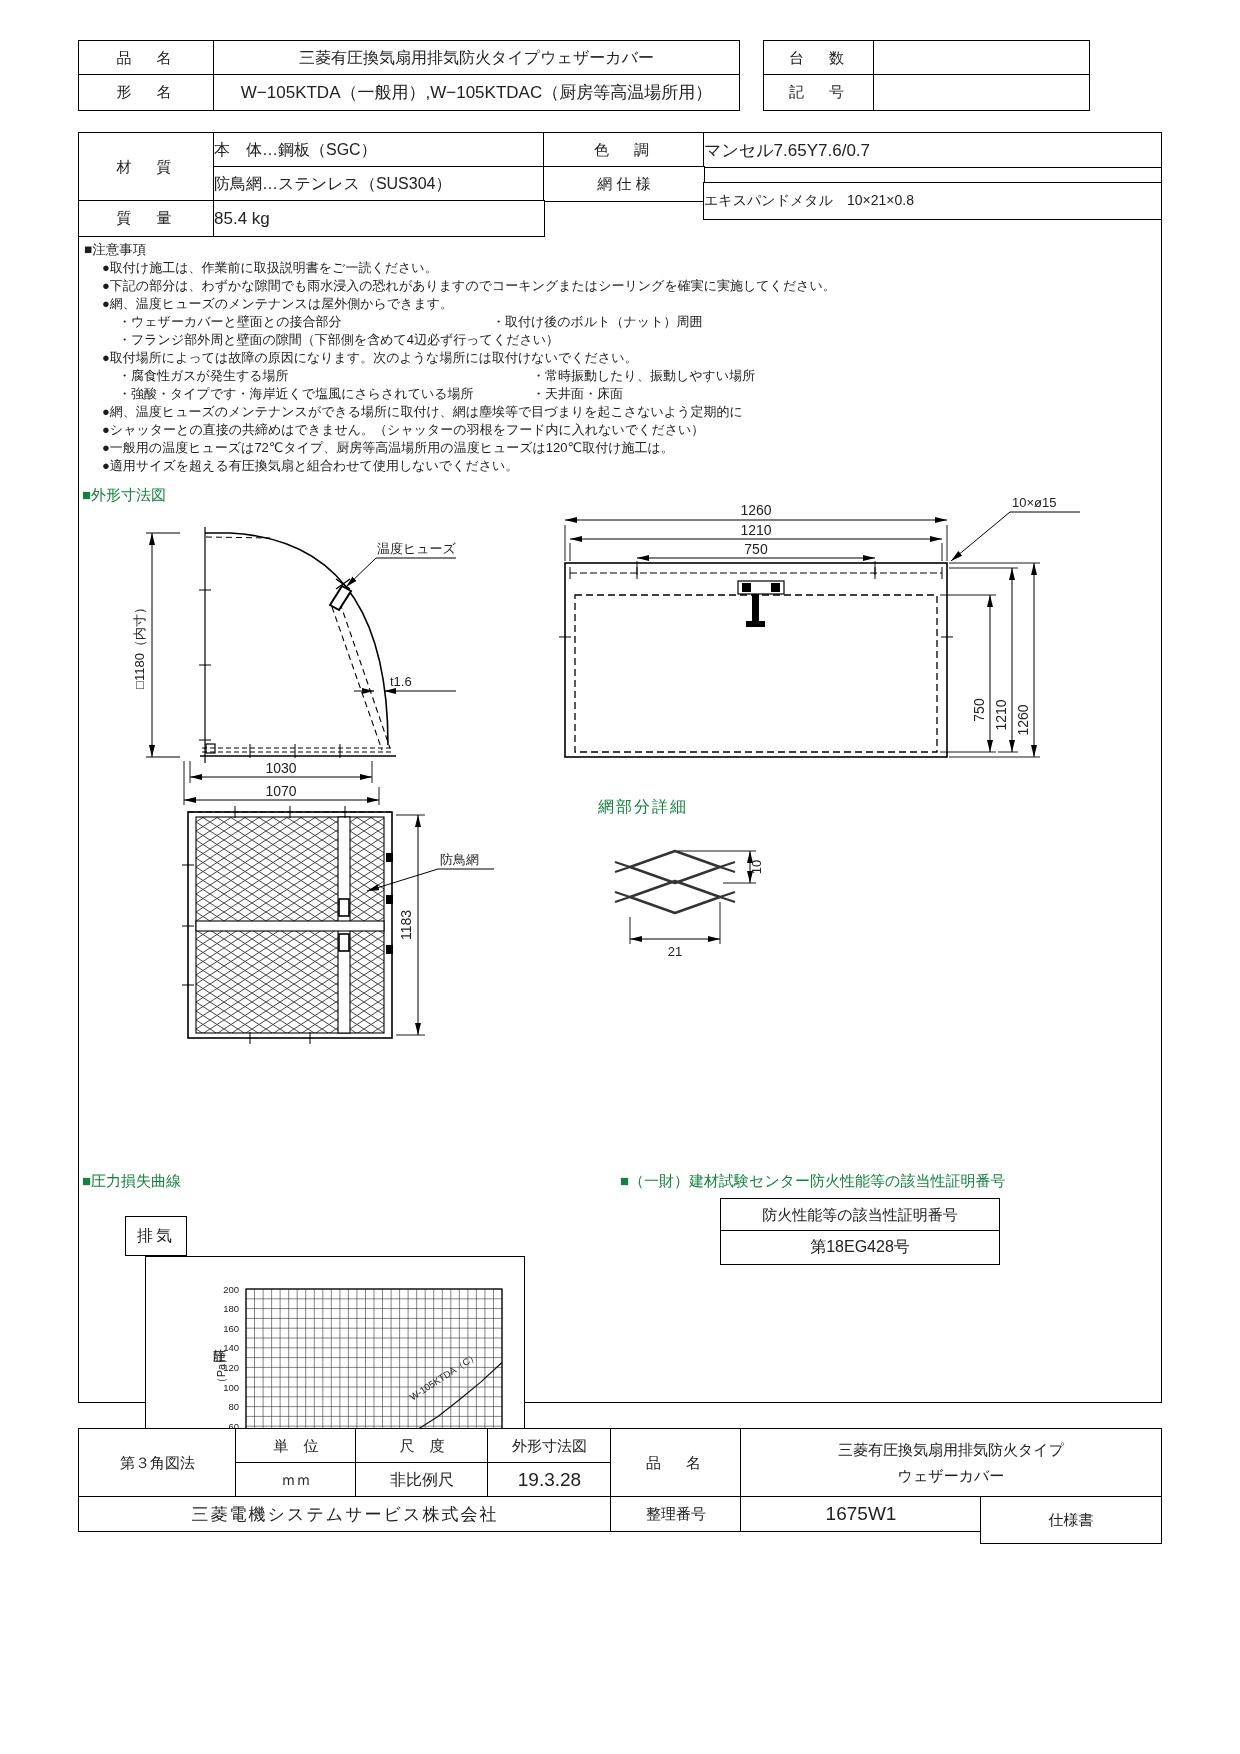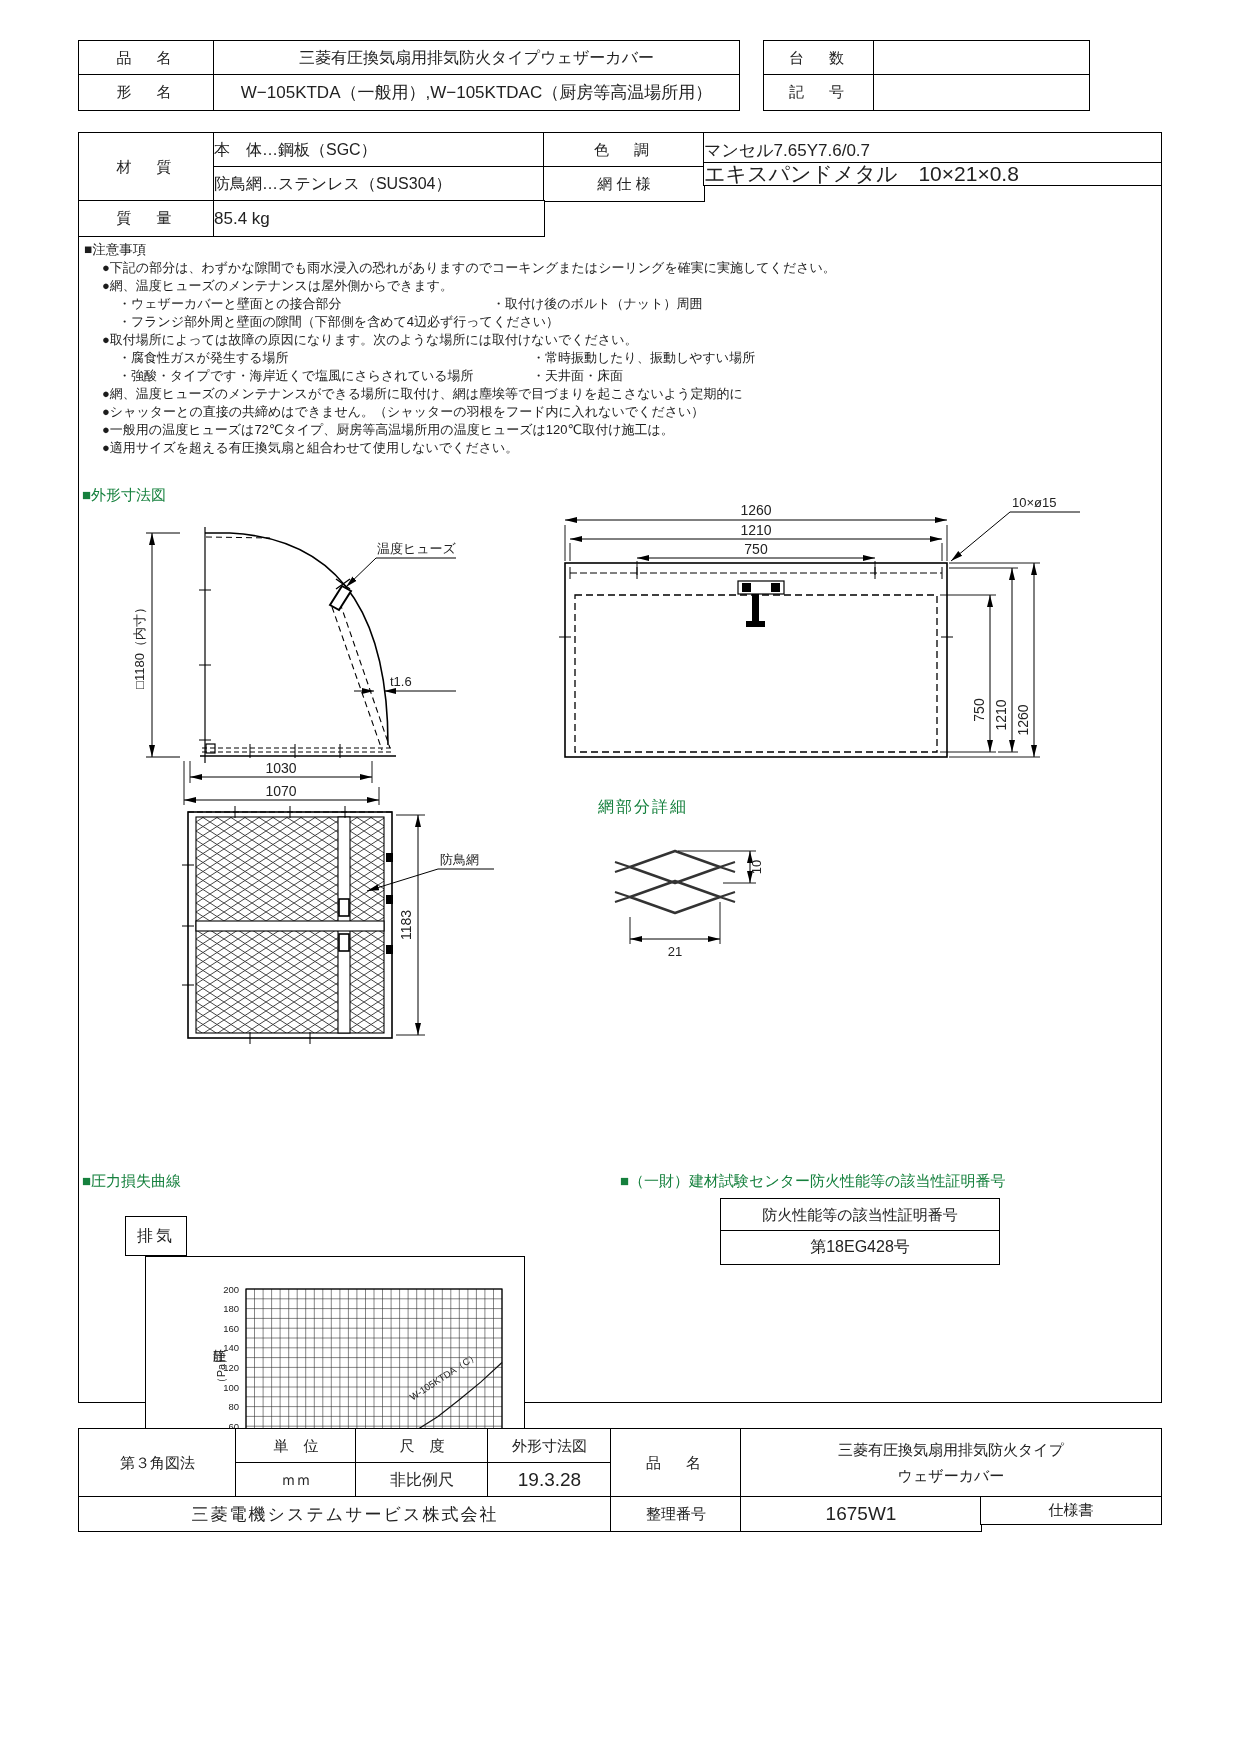--- a/index.html
+++ b/index.html
@@ -41,26 +41,27 @@
   <div class="cell" style="left:873px;top:74px;width:217px;height:37px"></div>
 
   <div class="frame" style="left:78px;top:132px;width:1084px;height:1271px"></div>
 
   <div class="cell lbl" style="left:78px;top:132px;width:137px;height:70px">材　質</div>
   <div class="cell vleft" style="left:213px;top:132px;width:332px;height:36px;font-size:16px">本　体…鋼板（SGC）</div>
   <div class="cell vleft" style="left:213px;top:166px;width:332px;height:36px;font-size:16px">防鳥網…ステンレス（SUS304）</div>
   <div class="cell lbl" style="left:543px;top:132px;width:162px;height:36px">色　調</div>
   <div class="cell vleft" style="left:703px;top:132px;width:459px;height:36px;font-size:17px">マンセル7.65Y7.6/0.7</div>
   <div class="cell" style="left:543px;top:166px;width:162px;height:36px">網 仕 様</div>
-  <div class="cell vleft" style="left:703px;top:162px;width:459px;height:24px;font-size:21px">エキスパンドメタル　10×21×0.8</div>
+  <div class="cell vleft" style="left:703px;top:182px;width:459px;height:38px;font-size:14px">エキスパンドメタル　10×21×0.8</div>
   <div class="cell lbl" style="left:78px;top:200px;width:137px;height:37px">質　量</div>
   <div class="cell vleft" style="left:213px;top:200px;width:332px;height:37px;font-size:17px">85.4 kg</div>
 
   <div class="abs noteline" style="left:84px;top:241px;font-size:13.5px">■注意事項</div>
   <div class="abs" style="left:88px;top:259px">
+    <div class="noteline ind1">●取付け施工は、作業前に取扱説明書をご一読ください。</div>
     <div class="noteline ind1">●下記の部分は、わずかな隙間でも雨水浸入の恐れがありますのでコーキングまたはシーリングを確実に実施してください。</div>
     <div class="noteline ind1">●網、温度ヒューズのメンテナンスは屋外側からできます。</div>
     <div class="noteline ind2 cols">
       <span class="c1a">・ウェザーカバーと壁面との接合部分</span>
       <span>・取付け後のボルト（ナット）周囲</span>
     </div>
     <div class="noteline ind2">・フランジ部外周と壁面の隙間（下部側を含めて4辺必ず行ってください）</div>
     <div class="noteline ind1">●取付場所によっては故障の原因になります。次のような場所には取付けないでください。</div>
     <div class="noteline ind2 cols">
       <span class="c1b">・腐食性ガスが発生する場所</span>
@@ -327,15 +328,15 @@
   <div class="cell lbl" style="left:610px;top:1428px;width:132px;height:70px">品　名</div>
   <div class="cell" style="left:740px;top:1428px;width:422px;height:70px">
     <div style="text-align:center;line-height:26px;font-size:15px">
       <div>三菱有圧換気扇用排気防火タイプ</div>
       <div>ウェザーカバー</div>
     </div>
   </div>
   <div class="cell" style="left:78px;top:1496px;width:534px;height:36px;font-size:17px;letter-spacing:2px">三菱電機システムサービス株式会社</div>
   <div class="cell" style="left:610px;top:1496px;width:132px;height:36px">整理番号</div>
   <div class="cell" style="left:740px;top:1496px;width:242px;height:36px;font-size:19px">1675W1</div>
-  <div class="cell" style="left:980px;top:1496px;width:182px;height:29px">仕様書</div>
+  <div class="cell" style="left:980px;top:1496px;width:182px;height:48px">仕様書</div>
 
 </div>
 
 </body></html>

